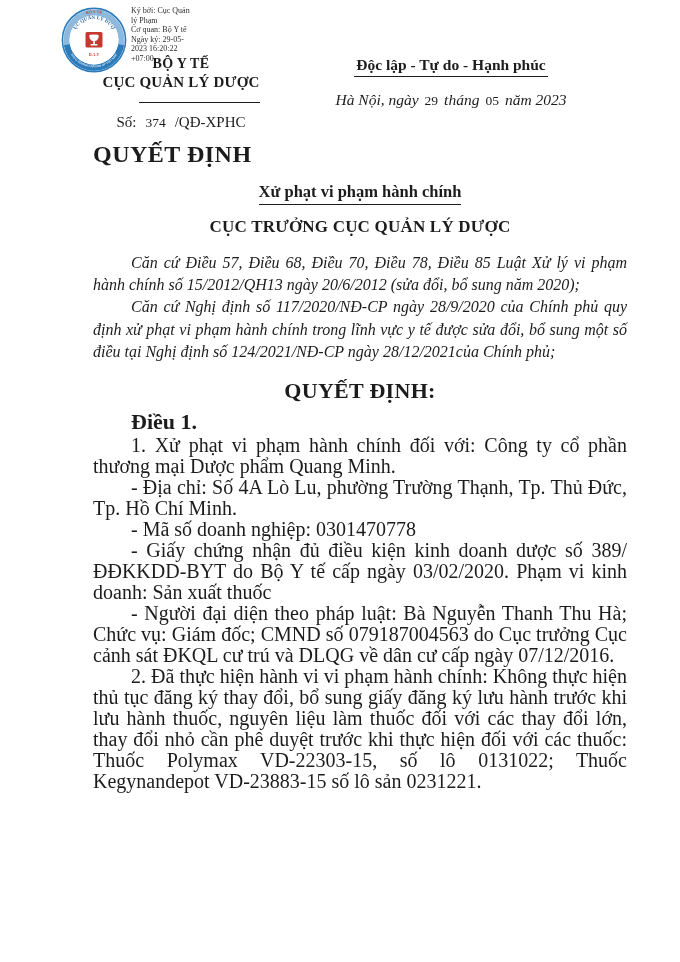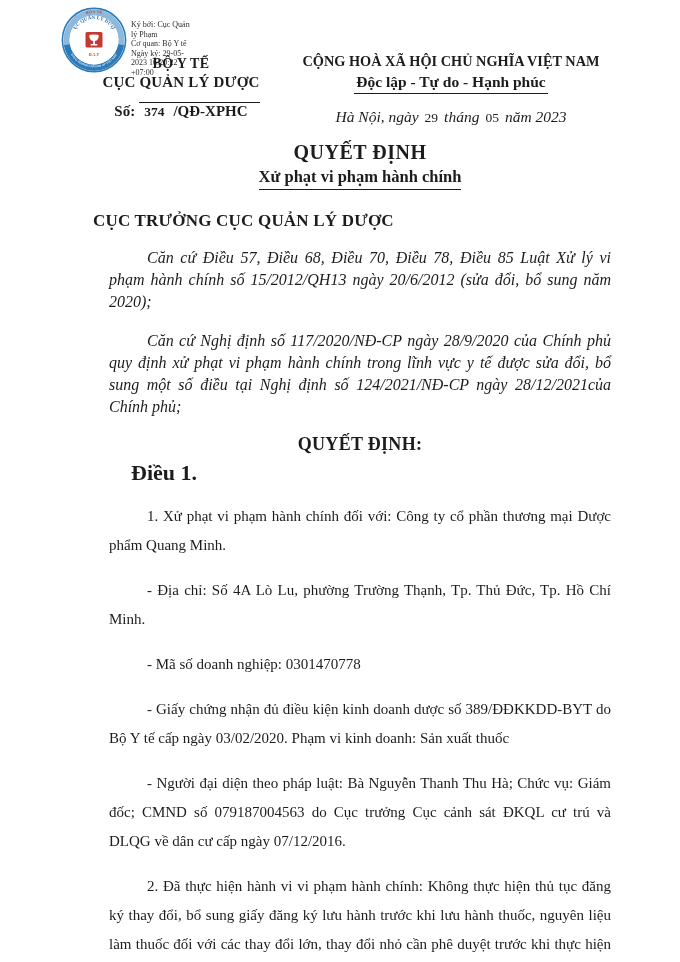--- a/index.html
+++ b/index.html
@@ -7,58 +7,58 @@
     position:relative;
     width:680px;height:962px;
     background:#ffffff;
     font-family:"Liberation Serif", serif;
     color:#1c1c1c;
     overflow:hidden;
   }
   
   .seal{position:absolute;left:61px;top:7px;width:66px;height:66px;}
   .sig-block{
-    position:absolute;left:131px;top:20px;width:100px;
+    position:absolute;left:131px;top:6px;width:100px;
     font-size:8px;line-height:9.6px;color:#2e2e2e;
     font-family:"Liberation Serif", serif;
   }
   
   .hdr-left{position:absolute;left:52px;top:56px;width:258px;text-align:center;}
   .hdr-left .ministry{font-size:14px;font-weight:bold;letter-spacing:.3px;}
   .hdr-left .department{font-size:15px;font-weight:bold;margin-top:2px;letter-spacing:.2px;}
   .hdr-left .department .u{border-bottom:1.4px solid #1c1c1c;padding-bottom:12px;}
-  .hdr-left .doc-number{font-size:15px;margin-top:12px;font-weight:bold;}
+  .hdr-left .doc-number{font-size:15px;margin-top:23px;}
   .filled-num{font-style:normal;font-size:13.5px;margin:0 9px;}
   .hdr-right{position:absolute;left:288px;top:53px;width:326px;text-align:center;}
   .hdr-right .country{font-size:14.3px;font-weight:bold;}
   .hdr-right .motto-wrap{margin-top:3px;}
   .hdr-right .motto{
     display:inline-block;font-size:15.5px;font-weight:bold;
     border-bottom:1.5px solid #1c1c1c;padding:0 2px 2px 2px;
   }
   .hdr-right .dateline{margin-top:14px;font-size:15.5px;font-style:italic;}
   .dateline .filled-num{margin:0 6px;}
   
   .main{position:absolute;left:93px;top:141px;width:534px;}
-  .t-main{font-size:20px;font-weight:bold;text-align:center;letter-spacing:.5px;}
-  .t-sub-wrap{text-align:center;margin-top:3px;}
+  .t-main{font-size:24px;font-weight:bold;letter-spacing:.5px;}
+  .t-sub-wrap{text-align:center;margin-top:14px;}
   .t-sub{
     display:inline-block;font-size:16.5px;font-weight:bold;
     border-bottom:1.5px solid #1c1c1c;padding-bottom:2px;
   }
-  .t-issuer{font-size:17px;font-weight:bold;margin-top:21px;letter-spacing:.2px;}
+  .t-issuer{font-size:17px;font-weight:bold;text-align:center;margin-top:12px;letter-spacing:.2px;}
   .preamble{margin-top:15px;}
   .preamble p{
-    margin:16px;font-style:italic;font-size:16px;line-height:22.2px;
+    margin:0;font-style:italic;font-size:16px;line-height:22.2px;
     text-align:justify;text-indent:38px;
   }
-  .op-heading{font-size:18px;font-weight:bold;text-align:center;margin-top:2px;letter-spacing:.3px;}
+  .op-heading{font-size:22px;font-weight:bold;text-align:center;margin-top:15px;letter-spacing:.3px;}
   .article-label{font-size:22px;font-weight:bold;margin-top:5px;padding-left:38px;}
   .clauses p{
-    margin:16px;font-size:15px;line-height:29px;
+    margin:0;font-size:20px;line-height:21px;
     text-align:justify;text-indent:38px;
   }
 </style>
 </head>
 <body>
 
 <div class="page">
 
   <svg class="seal" viewBox="0 0 66 66">
     <defs>
@@ -98,21 +98,20 @@
     <div>+07:00</div>
   </div>
 
   <div class="hdr-left">
     <div class="ministry">BỘ Y TẾ</div>
     <div class="department"><span>CỤC</span> <span class="u">QUẢN LÝ DƯỢC</span></div>
     <div class="doc-number"><span>Số:</span><span class="filled-num">374</span><span>/QĐ-XPHC</span></div>
   </div>
 
   <div class="hdr-right">
-    <div class="country">CỘNG HOÀ XÃ HỘI CHỦ NGHĨA VIỆT NAM</div>
     <div class="motto-wrap"><span class="motto">Độc lập - Tự do - Hạnh phúc</span></div>
     <div class="dateline"><span>Hà Nội, ngày</span><span class="filled-num">29</span><span>tháng</span><span class="filled-num">05</span><span>năm</span> <span>2023</span></div>
   </div>
 
   <div class="main">
     <div class="t-main">QUYẾT ĐỊNH</div>
     <div class="t-sub-wrap"><span class="t-sub">Xử phạt vi phạm hành chính</span></div>
     <div class="t-issuer">CỤC TRƯỞNG CỤC QUẢN LÝ DƯỢC</div>
 
     <div class="preamble">

